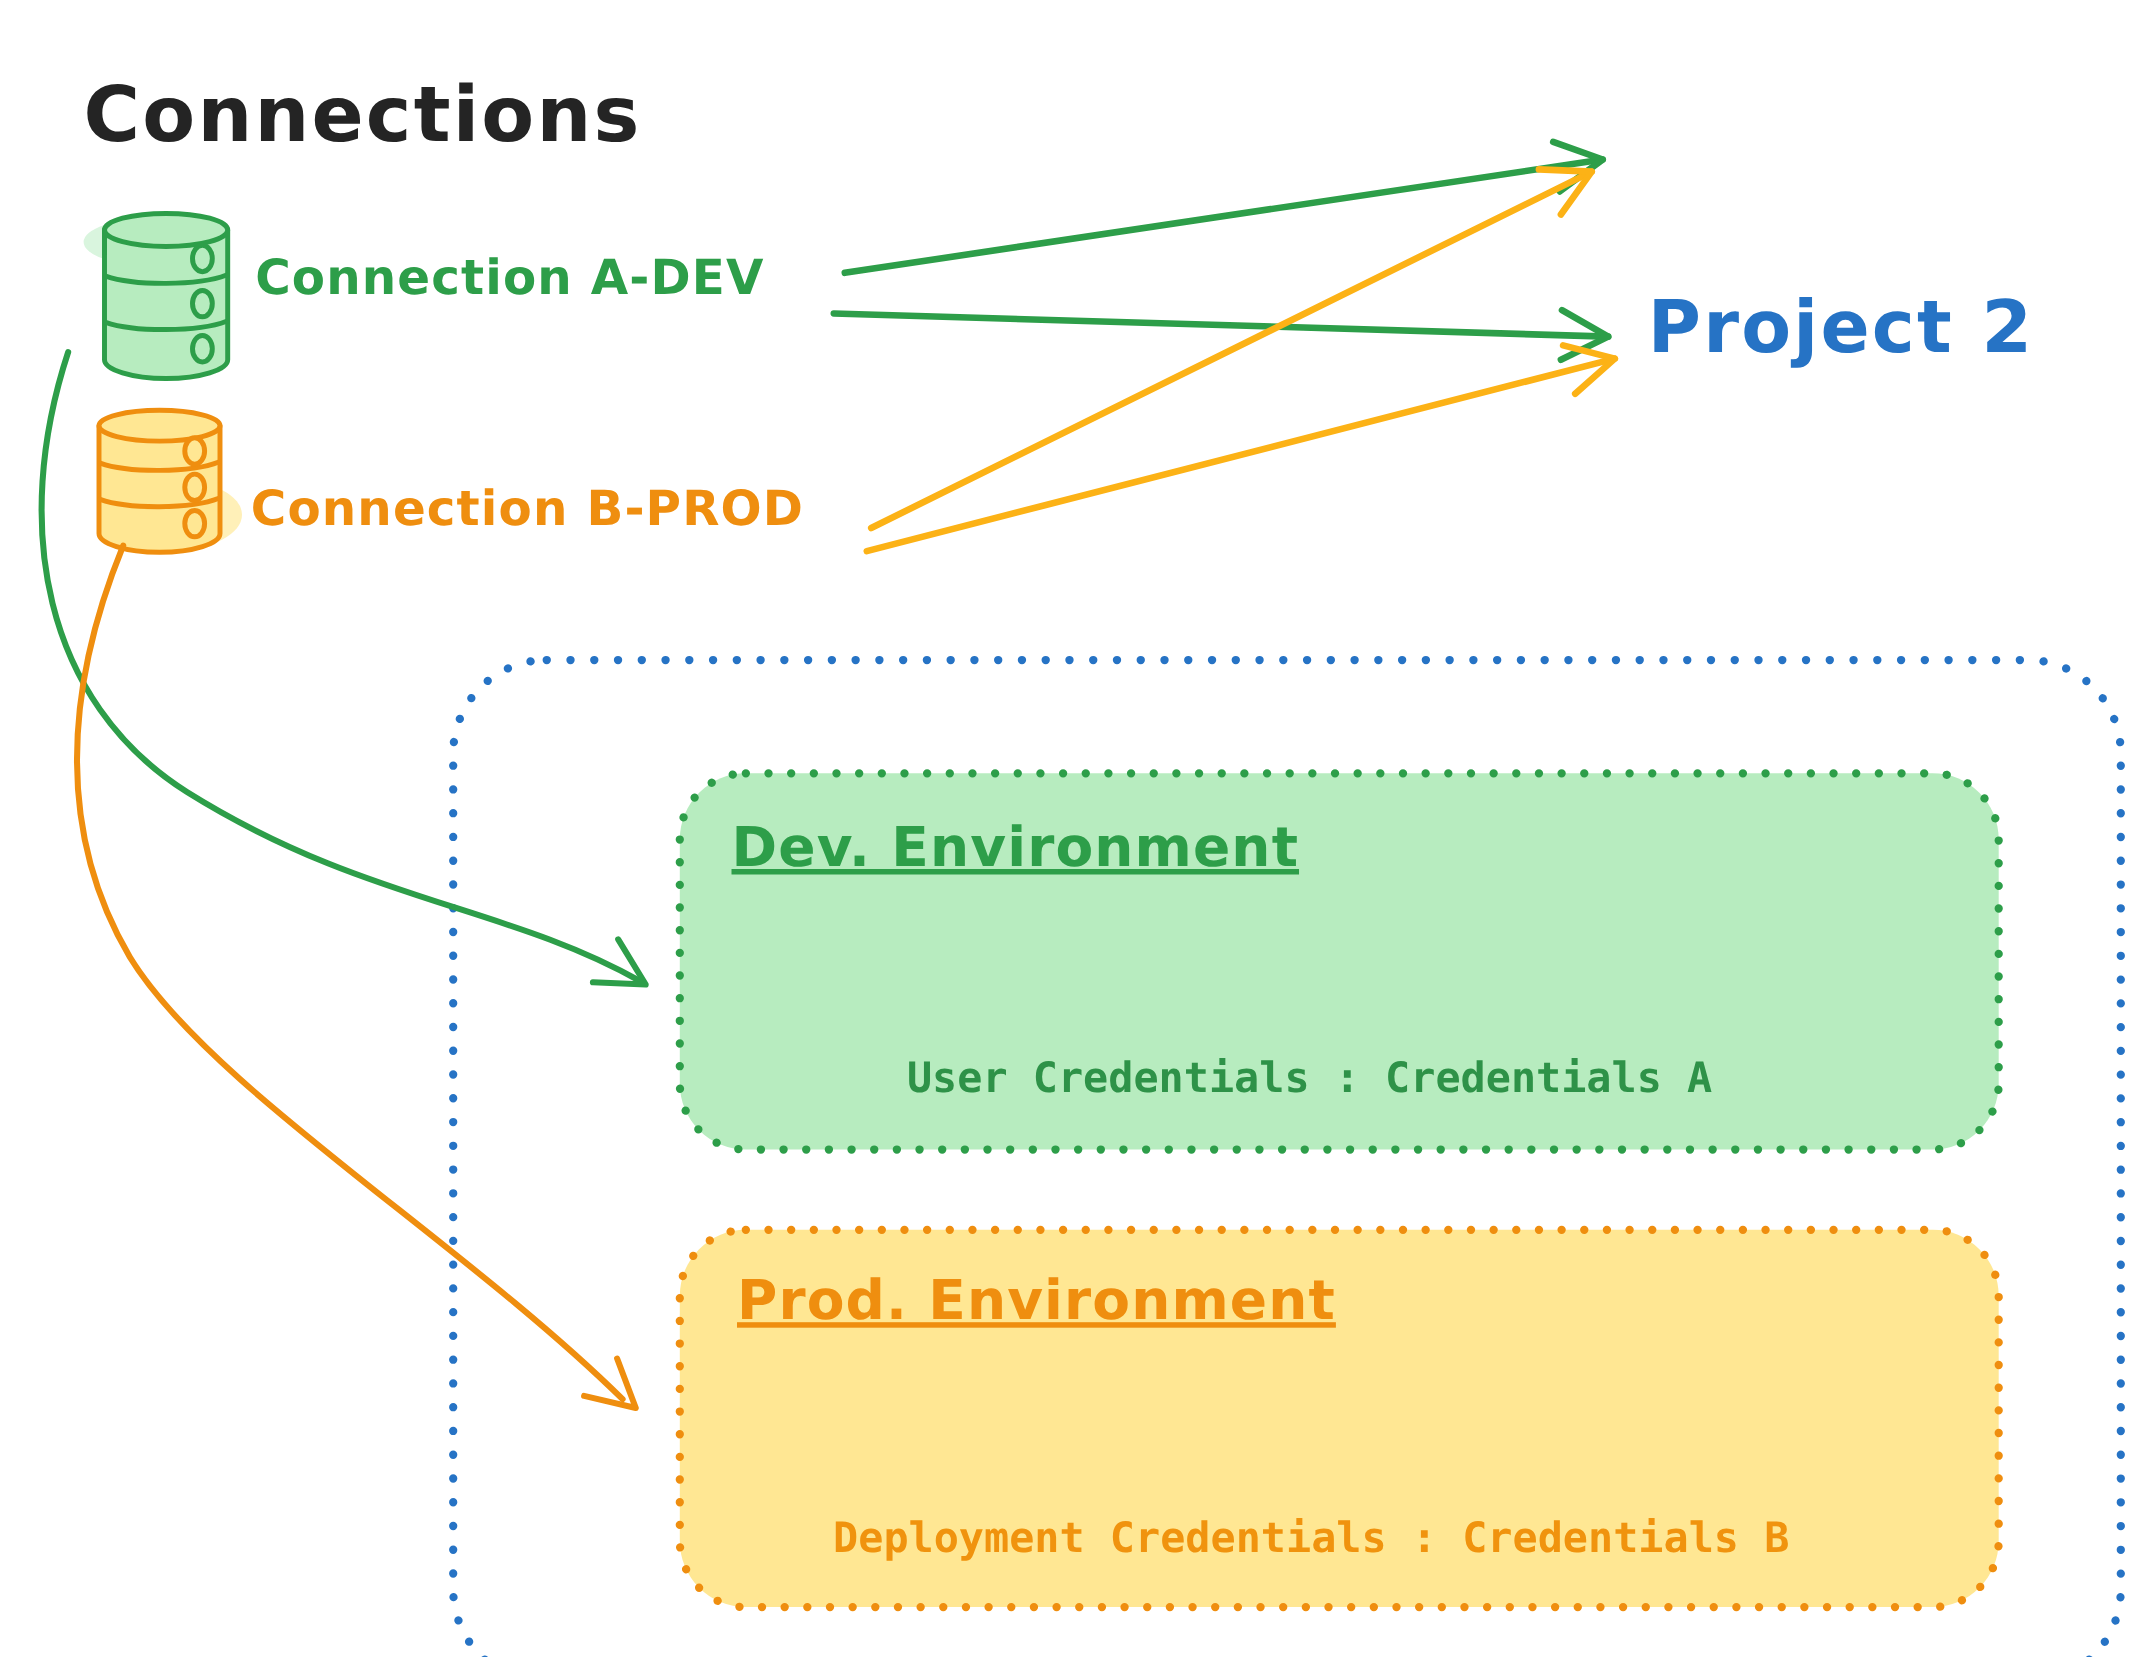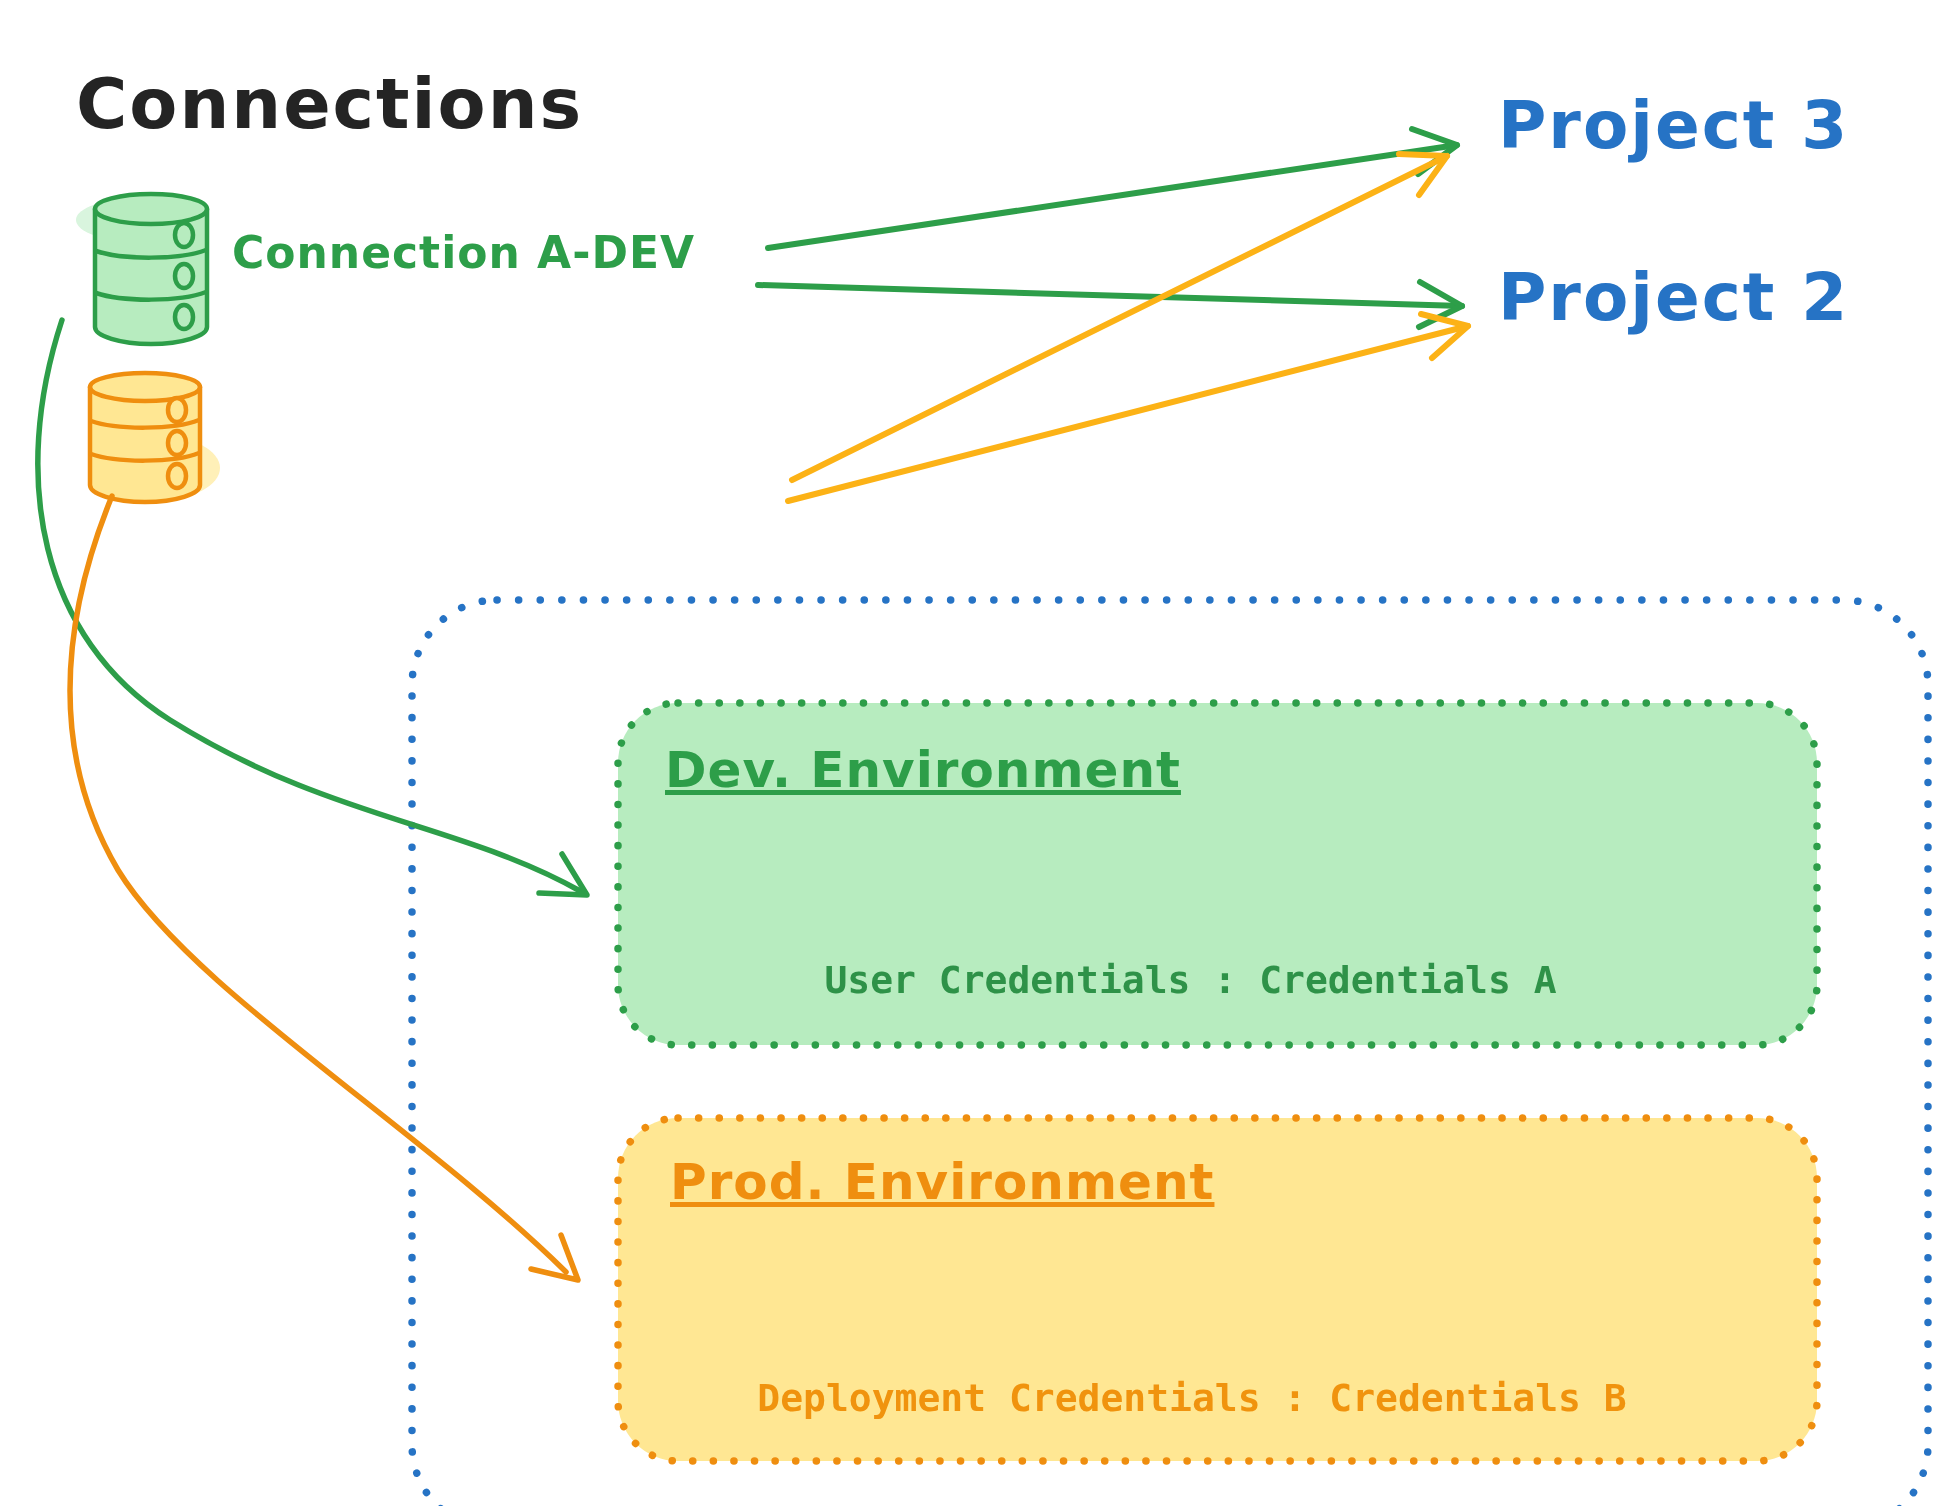--- a/index.html
+++ b/index.html
@@ -141,22 +141,22 @@
     <g stroke="#ef8e0f" stroke-width="5.5" fill="none" stroke-linecap="round" stroke-linejoin="round">
       <path d="M 112,448 C 58,580 52,710 118,822 C 190,940 420,1080 566,1224"></path>
       <path d="M 531,1221 L 578,1232 L 561,1187"></path>
     </g>
   </svg>
 
   <div class="lbl title-lbl">Connections</div>
 
   <div class="lbl conn-a-lbl">Connection A-DEV</div>
 
+  <div class="lbl conn-b-lbl">Connection B-PROD</div>
 
-  <div class="lbl project-lbl p3-lbl">Project 3</div>
 
   <div class="lbl project-lbl p2-lbl">Project 2</div>
 
 
   <div class="lbl env-title dev-title">Dev. Environment</div>
 
   <div class="env-cred dev-cred">User Credentials : Credentials A</div>
 
   <div class="lbl env-title prod-title">Prod. Environment</div>
 

